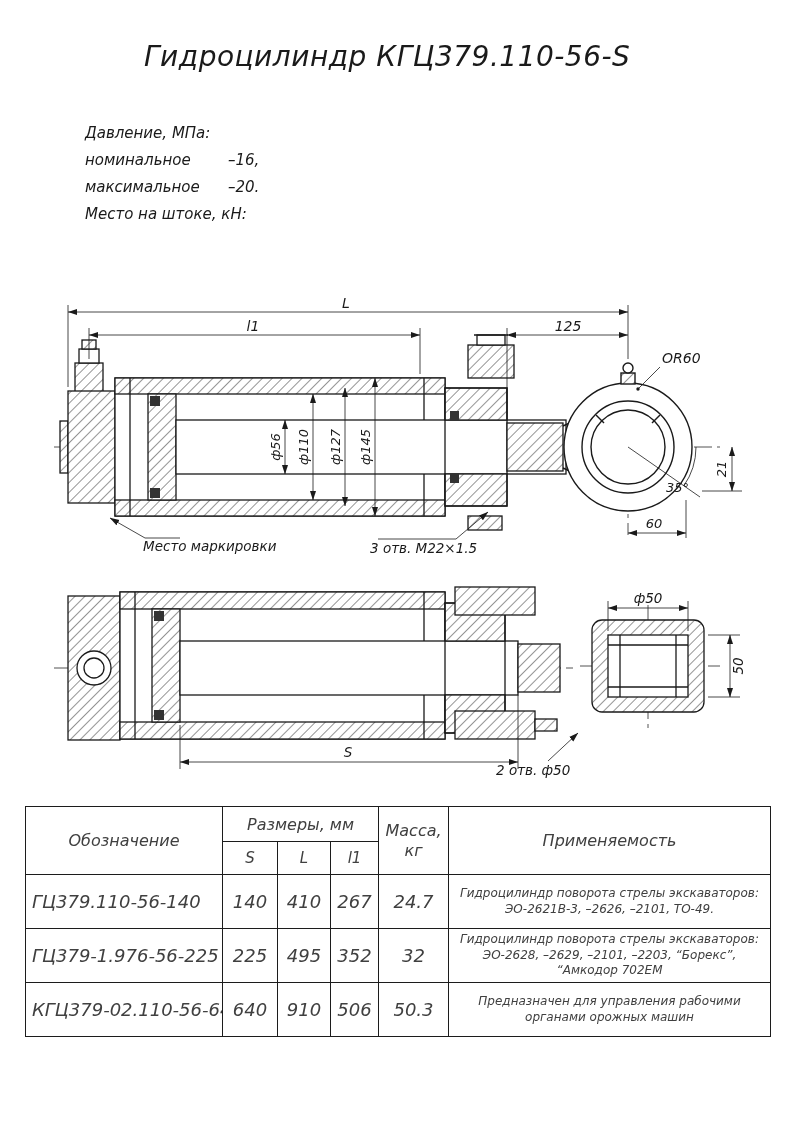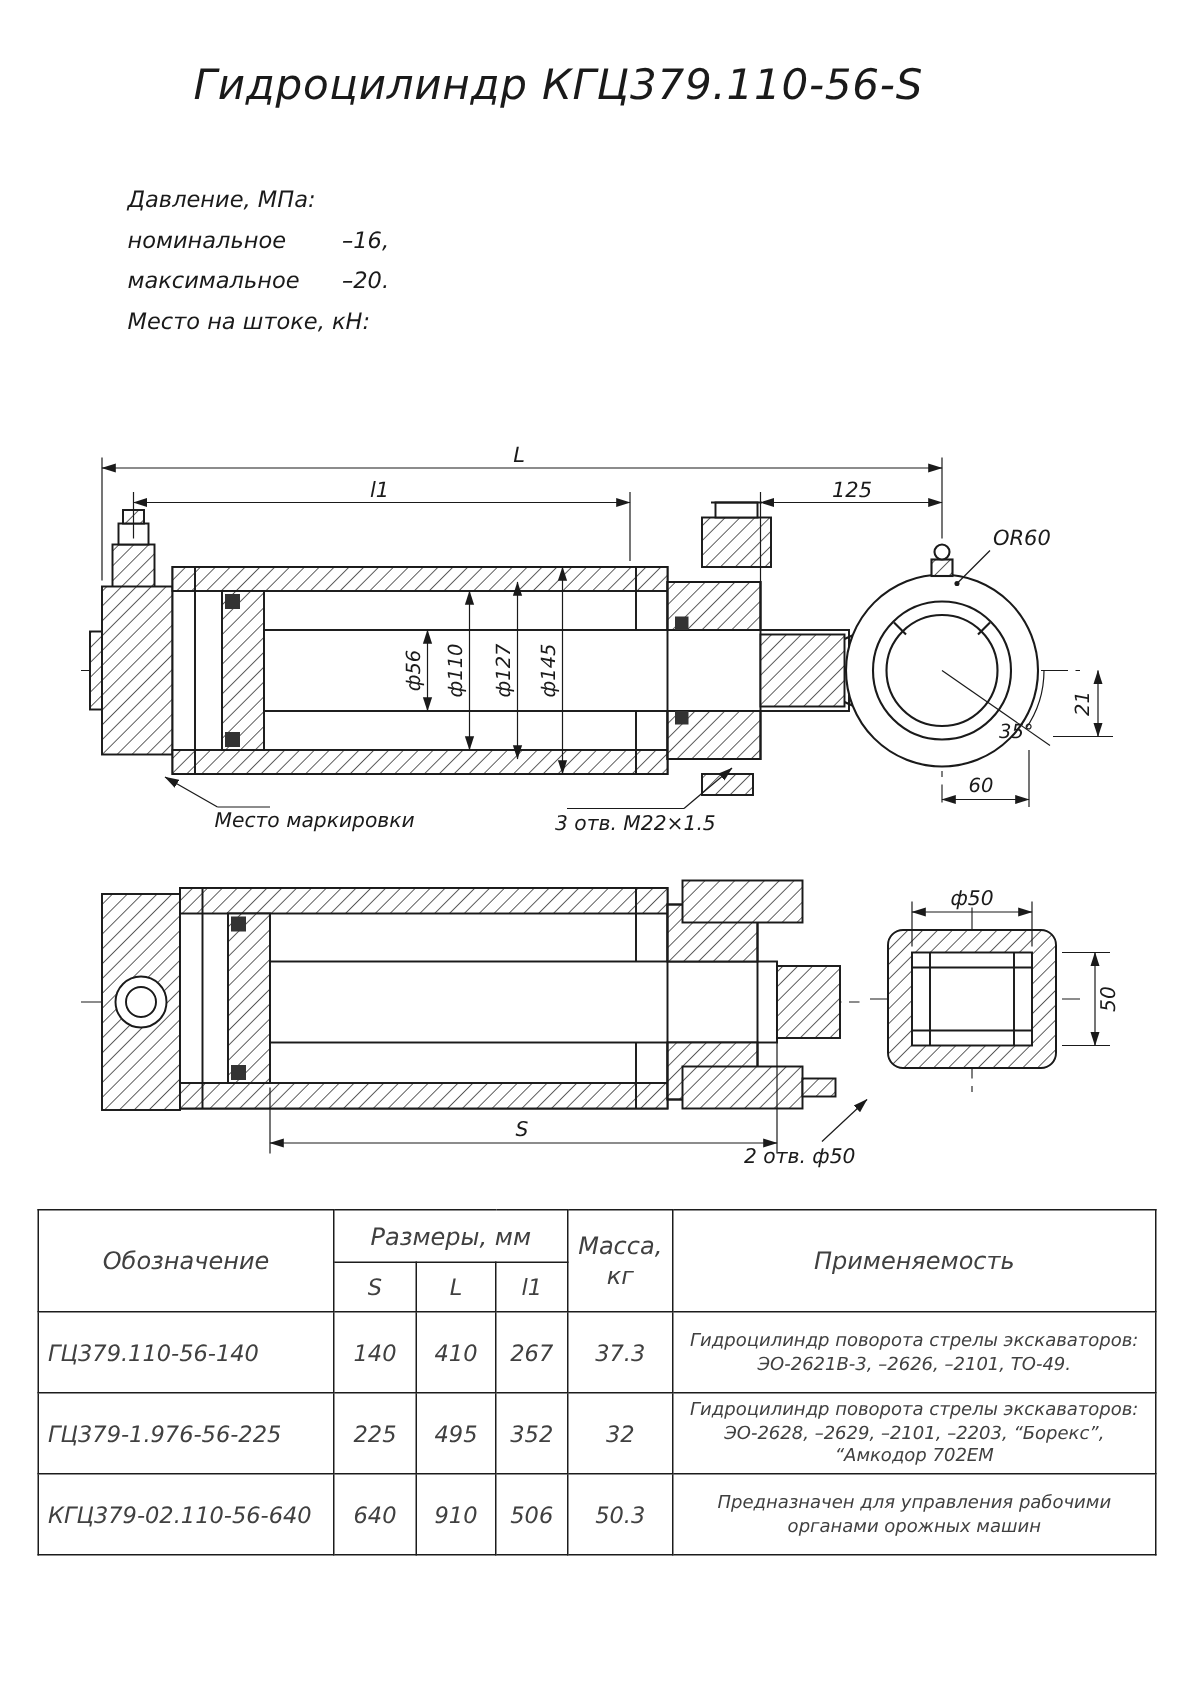--- a/index.html
+++ b/index.html
@@ -8,21 +8,21 @@
     width: 793px; height: 1123px;
     position: relative;
     background: #ffffff;
     font-family: "DejaVu Sans", sans-serif;
     color: #1a1a1a;
     overflow: hidden;
   }
   .page { position: absolute; inset: 0; }
 
   .title {
-    position: absolute; left: 129px; top: 40px;
+    position: absolute; left: 144px; top: 40px;
     margin: 0; font-size: 28px; font-weight: normal;
     font-style: italic; white-space: nowrap; letter-spacing: 0.5px;
   }
 
   .specs {
     position: absolute; left: 85px; top: 124px; width: 280px;
     font-size: 15px; font-style: italic;
   }
   .spec-line { position: relative; height: 27px; white-space: nowrap; }
   .spec-value { position: absolute; left: 143px; }
@@ -45,21 +45,21 @@
   .d2 { left: 48px; top: 583px; }
   svg text { font-family: "DejaVu Sans", sans-serif; font-style: italic; fill: #1a1a1a; }
 
   .table-wrap { position: absolute; left: 25px; top: 806px; }
   .spec-table {
     border-collapse: collapse; table-layout: fixed; width: 745px;
     font-style: italic; color: #404040;
   }
   .spec-table td {
     border: 1.5px solid #1c1c1c; text-align: center; vertical-align: middle;
-    font-size: 15px; padding: 2px 4px; overflow: hidden;
+    font-size: 18px; padding: 2px 4px; overflow: hidden;
   }
   .spec-table tr.h1 td { height: 35px; font-size: 16px; }
   .spec-table tr.h2 td { height: 33px; font-size: 15px; }
   .spec-table tr.r td { height: 54px; }
   .spec-table td.des { text-align: left; padding-left: 6px; white-space: nowrap; }
   .spec-table td.app { font-size: 12px; line-height: 1.3; padding: 2px 8px; }
   .blk { display: block; line-height: 1.25; }
 </style>
 </head>
 <body>
@@ -300,21 +300,21 @@
         <tr class="h2">
           <td>S</td>
           <td>L</td>
           <td>l1</td>
         </tr>
         <tr class="r">
           <td class="des">ГЦ379.110-56-140</td>
           <td>140</td>
           <td>410</td>
           <td>267</td>
-          <td>37.3</td>
+          <td>24.7</td>
           <td class="app">Гидроцилиндр поворота стрелы экскаваторов: ЭО-2621В-3, –2626, –2101, ТО-49.</td>
         </tr>
         <tr class="r">
           <td class="des">ГЦ379-1.976-56-225</td>
           <td>225</td>
           <td>495</td>
           <td>352</td>
           <td>32</td>
           <td class="app">Гидроцилиндр поворота стрелы экскаваторов: ЭО-2628, –2629, –2101, –2203, “Борекс”, “Амкодор 702ЕМ</td>
         </tr>

